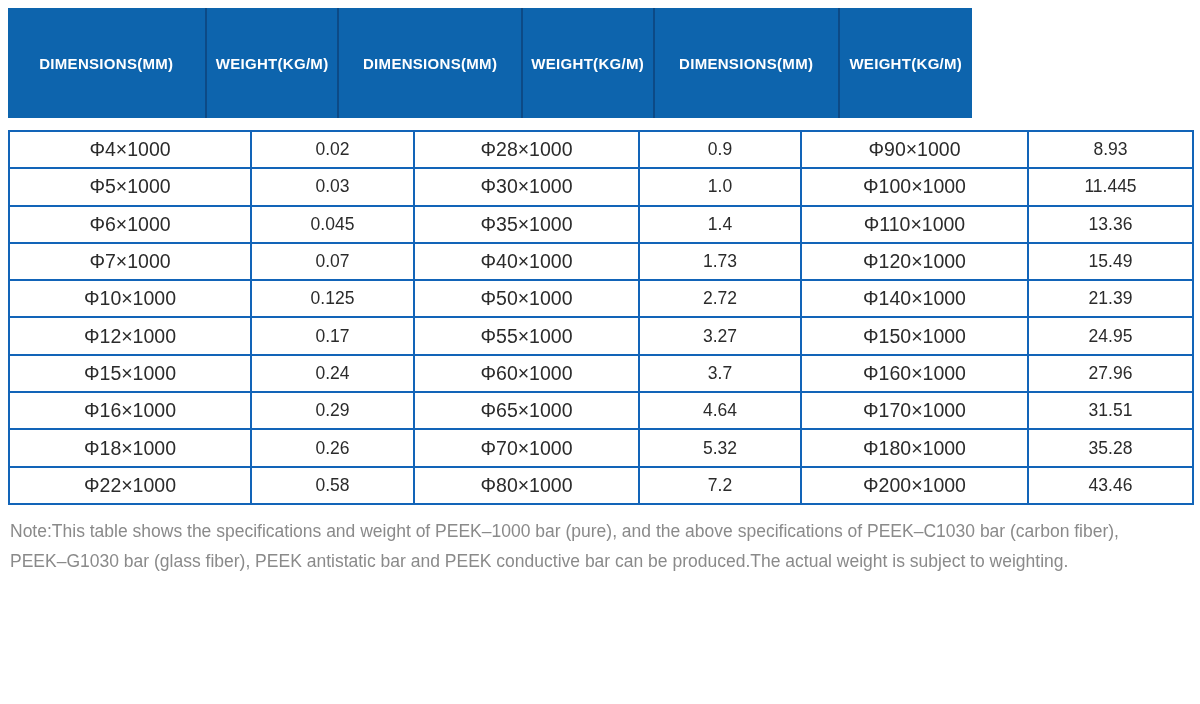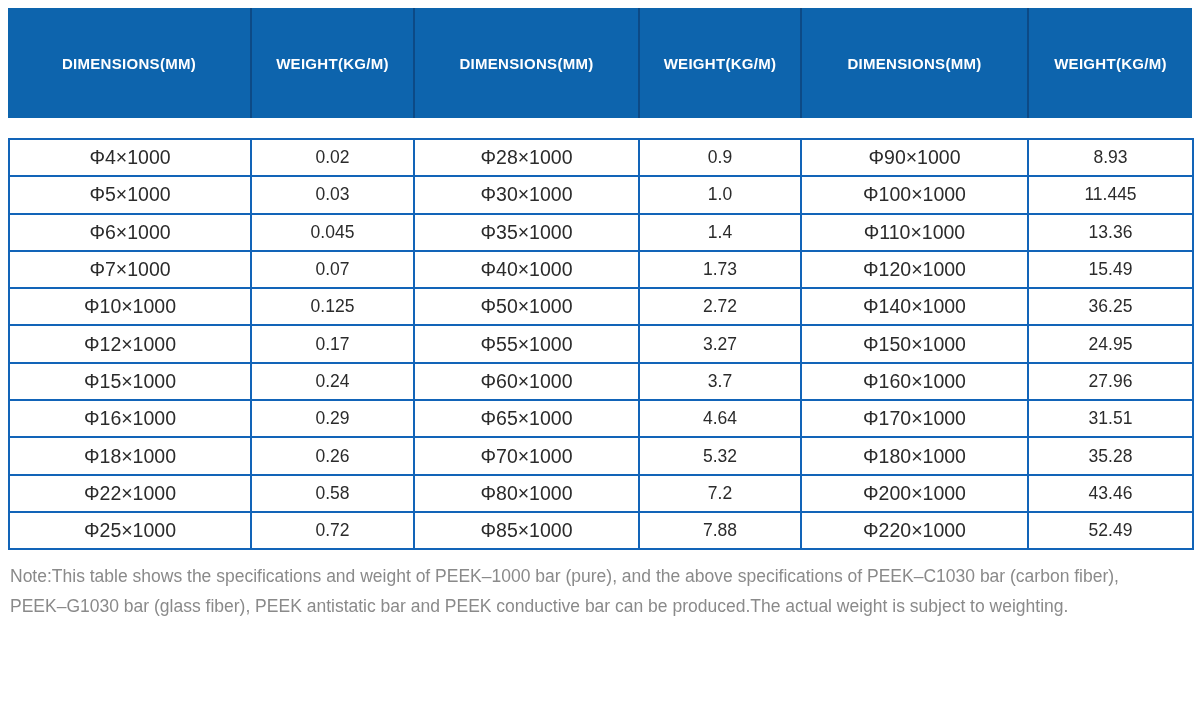--- a/index.html
+++ b/index.html
@@ -22,24 +22,24 @@
     height: 704px;
     overflow: hidden;
   }
   .page {
     padding: 8px 8px 0 8px;
   }
 
   
   .thead {
     display: flex;
-    width: 1184px;
+    width: 964px;
     height: 110px;
     background: var(--header-bg);
-    margin-bottom: 20px;
+    margin-bottom: 12px;
     text-align: center;
   }
   .th {
     display: flex;
     align-items: center;
     justify-content: center;
     color: #ffffff;
     font-weight: bold;
     font-size: 15px;
     letter-spacing: 0.3px;
@@ -140,21 +140,21 @@
           <td class="wt">1.73</td>
           <td class="dim">Φ120×1000</td>
           <td class="wt">15.49</td>
         </tr>
         <tr>
           <td class="dim">Φ10×1000</td>
           <td class="wt">0.125</td>
           <td class="dim">Φ50×1000</td>
           <td class="wt">2.72</td>
           <td class="dim">Φ140×1000</td>
-          <td class="wt">36.25</td>
+          <td class="wt">21.39</td>
         </tr>
         <tr>
           <td class="dim">Φ12×1000</td>
           <td class="wt">0.17</td>
           <td class="dim">Φ55×1000</td>
           <td class="wt">3.27</td>
           <td class="dim">Φ150×1000</td>
           <td class="wt">24.95</td>
         </tr>
         <tr>
@@ -182,28 +182,20 @@
           <td class="wt">35.28</td>
         </tr>
         <tr>
           <td class="dim">Φ22×1000</td>
           <td class="wt">0.58</td>
           <td class="dim">Φ80×1000</td>
           <td class="wt">7.2</td>
           <td class="dim">Φ200×1000</td>
           <td class="wt">43.46</td>
         </tr>
-        <tr>
-          <td class="dim">Φ25×1000</td>
-          <td class="wt">0.72</td>
-          <td class="dim">Φ85×1000</td>
-          <td class="wt">7.88</td>
-          <td class="dim">Φ220×1000</td>
-          <td class="wt">52.49</td>
-        </tr>
       </tbody>
   </table>
 
   <p class="note">
     <span>Note:This table shows the specifications and weight of PEEK–1000 bar (pure), and the above specifications of PEEK–C1030 bar (carbon fiber),</span><br>
     <span>PEEK–G1030 bar (glass fiber), PEEK antistatic bar and PEEK conductive bar can be produced.The actual weight is subject to weighting.</span>
   </p>
 
 </div>
 

